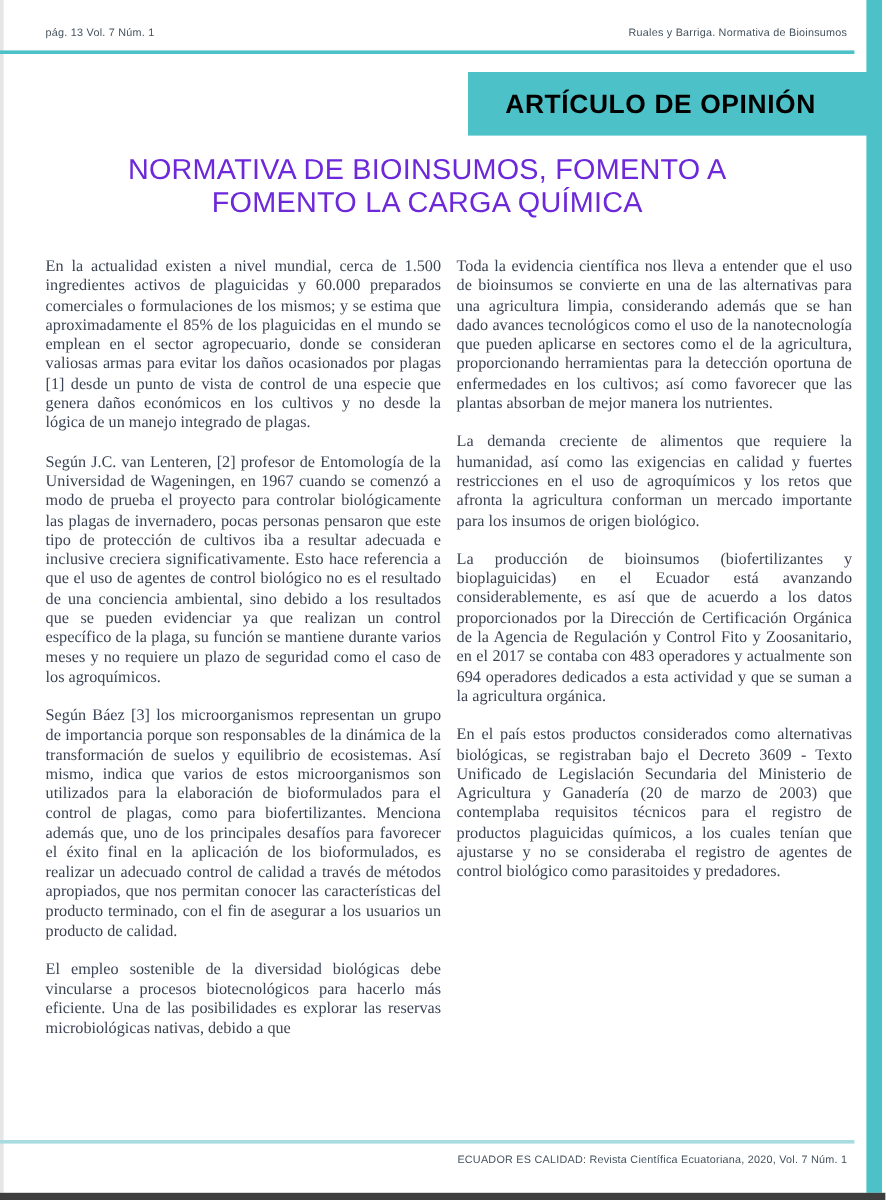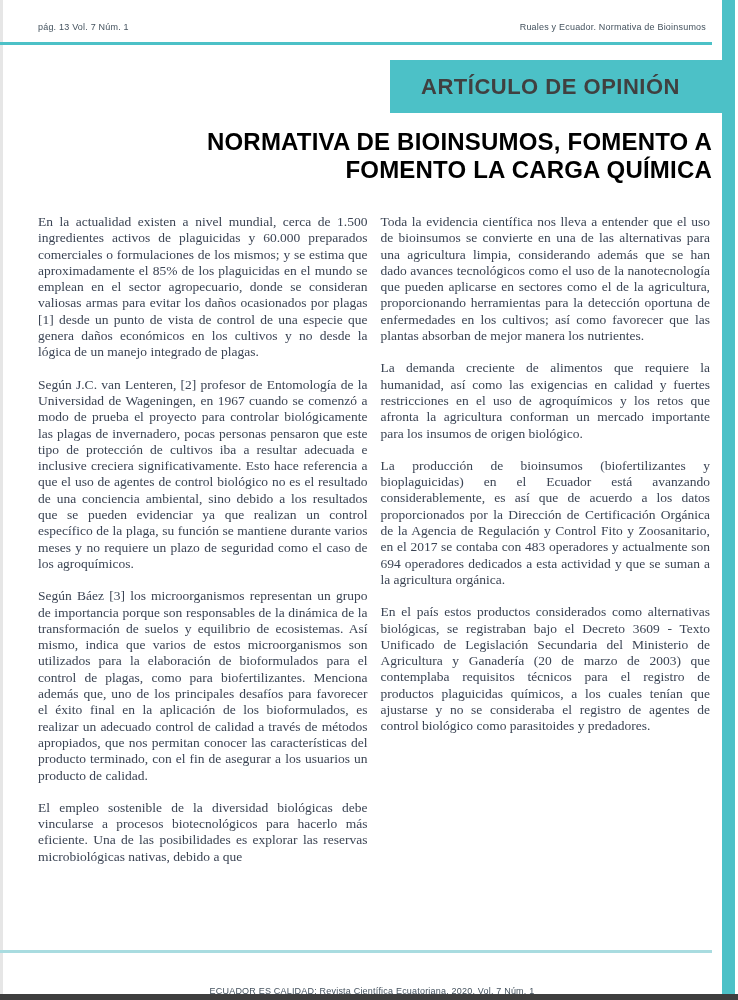--- a/index.html
+++ b/index.html
@@ -49,36 +49,36 @@
   .banner {
     position: absolute;
     left: 390px; top: 60px;
     width: 345px; height: 53px;
     background: #4cc1c7;
     display: flex;
     align-items: center;
     justify-content: center;
     padding-right: 24px;
     box-sizing: border-box;
-    color: #404040;
+    color: #000000;
     font-weight: bold;
     font-size: 22px;
     letter-spacing: 0.5px;
     white-space: nowrap;
   }
   .article-title {
     position: absolute;
     top: 128px; left: 0;
     width: 712px;
     margin: 0;
-    text-align: right;
+    text-align: center;
     font-size: 24px;
-    font-weight: bold;
+    font-weight: normal;
     line-height: 28px;
-    color: #000000;
+    color: #6d28d9;
     letter-spacing: 0.2px;
   }
   .columns {
     position: absolute;
     top: 214px; left: 38px;
     width: 672px;
     display: flex;
     gap: 13px;
     justify-content: flex-end;
   }
@@ -92,23 +92,23 @@
     color: #3b4454;
   }
   .footer-rule {
     position: absolute;
     top: 950px; left: 0;
     width: 712px; height: 3px;
     background: #a9dce0;
   }
   .footer-row {
     position: absolute;
-    top: 986px; left: 38px;
+    top: 961px; left: 38px;
     width: 668px;
-    text-align: center;
+    text-align: right;
     font-size: 9px;
     color: #44525e;
     letter-spacing: 0.2px;
   }
   .bottom-bar {
     position: absolute;
     left: 0; top: 994px;
     width: 738px; height: 6px;
     background: #3e3e3e;
   }
@@ -116,21 +116,21 @@
 </head>
 <body>
 
 <div class="page">
 
   <div class="edge-left"></div>
   <div class="side-bar"></div>
 
   <div class="header-row">
     <span>pág. 13 Vol. 7 Núm. 1</span>
-    <span>Ruales y Ecuador. Normativa de Bioinsumos</span>
+    <span>Ruales y Barriga. Normativa de Bioinsumos</span>
   </div>
 
   <div class="header-rule"></div>
 
   <div class="banner">
     <span>ARTÍCULO DE OPINIÓN</span>
   </div>
 
   <h1 class="article-title">
     <span>NORMATIVA DE BIOINSUMOS, FOMENTO A</span><br>

